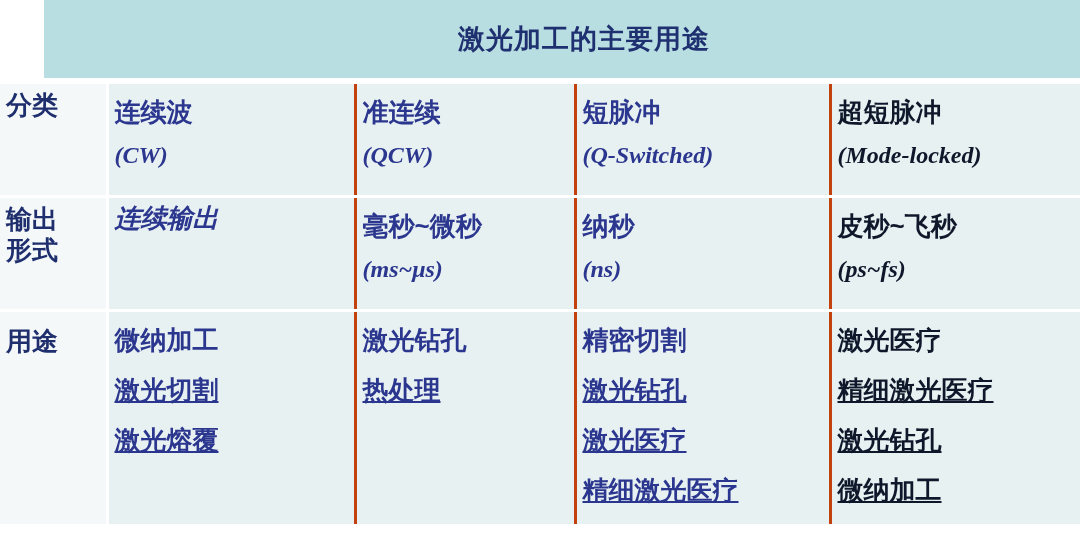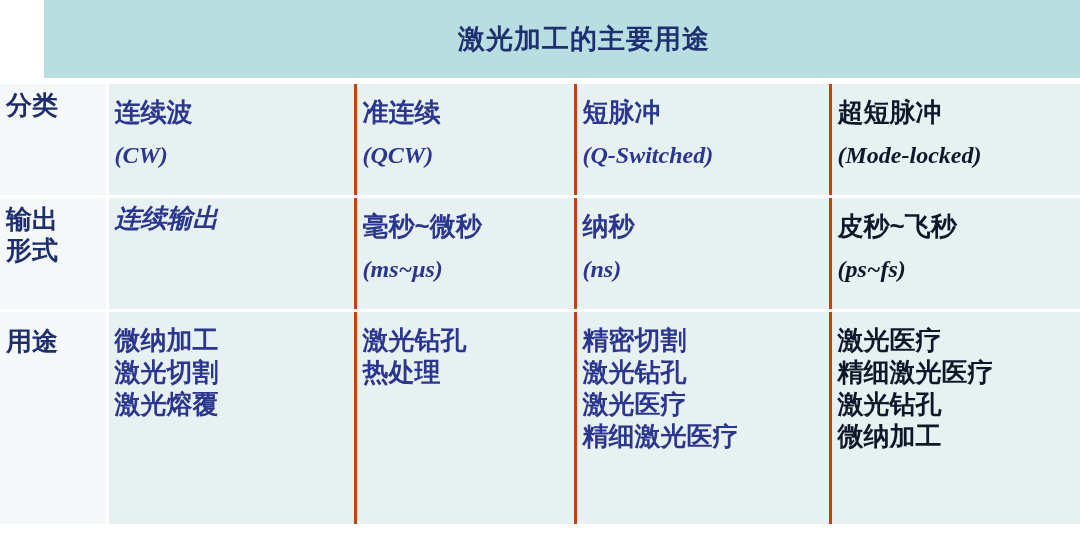--- a/index.html
+++ b/index.html
@@ -112,20 +112,22 @@
     white-space: nowrap;
   }
   .zh.red, .lat.red {
     color: #0f172a;
   }
   .sub-gap {
     margin-top: 13px;
     font-style: italic;
   }
   .list-line + .list-line {
+    margin-top: 18px;
+    text-decoration: underline;
   }
 </style>
 </head>
 <body>
 
 <div id="page">
 
   <div class="title-band">
     <div class="title-text">激光加工的主要用途</div>
   </div>

